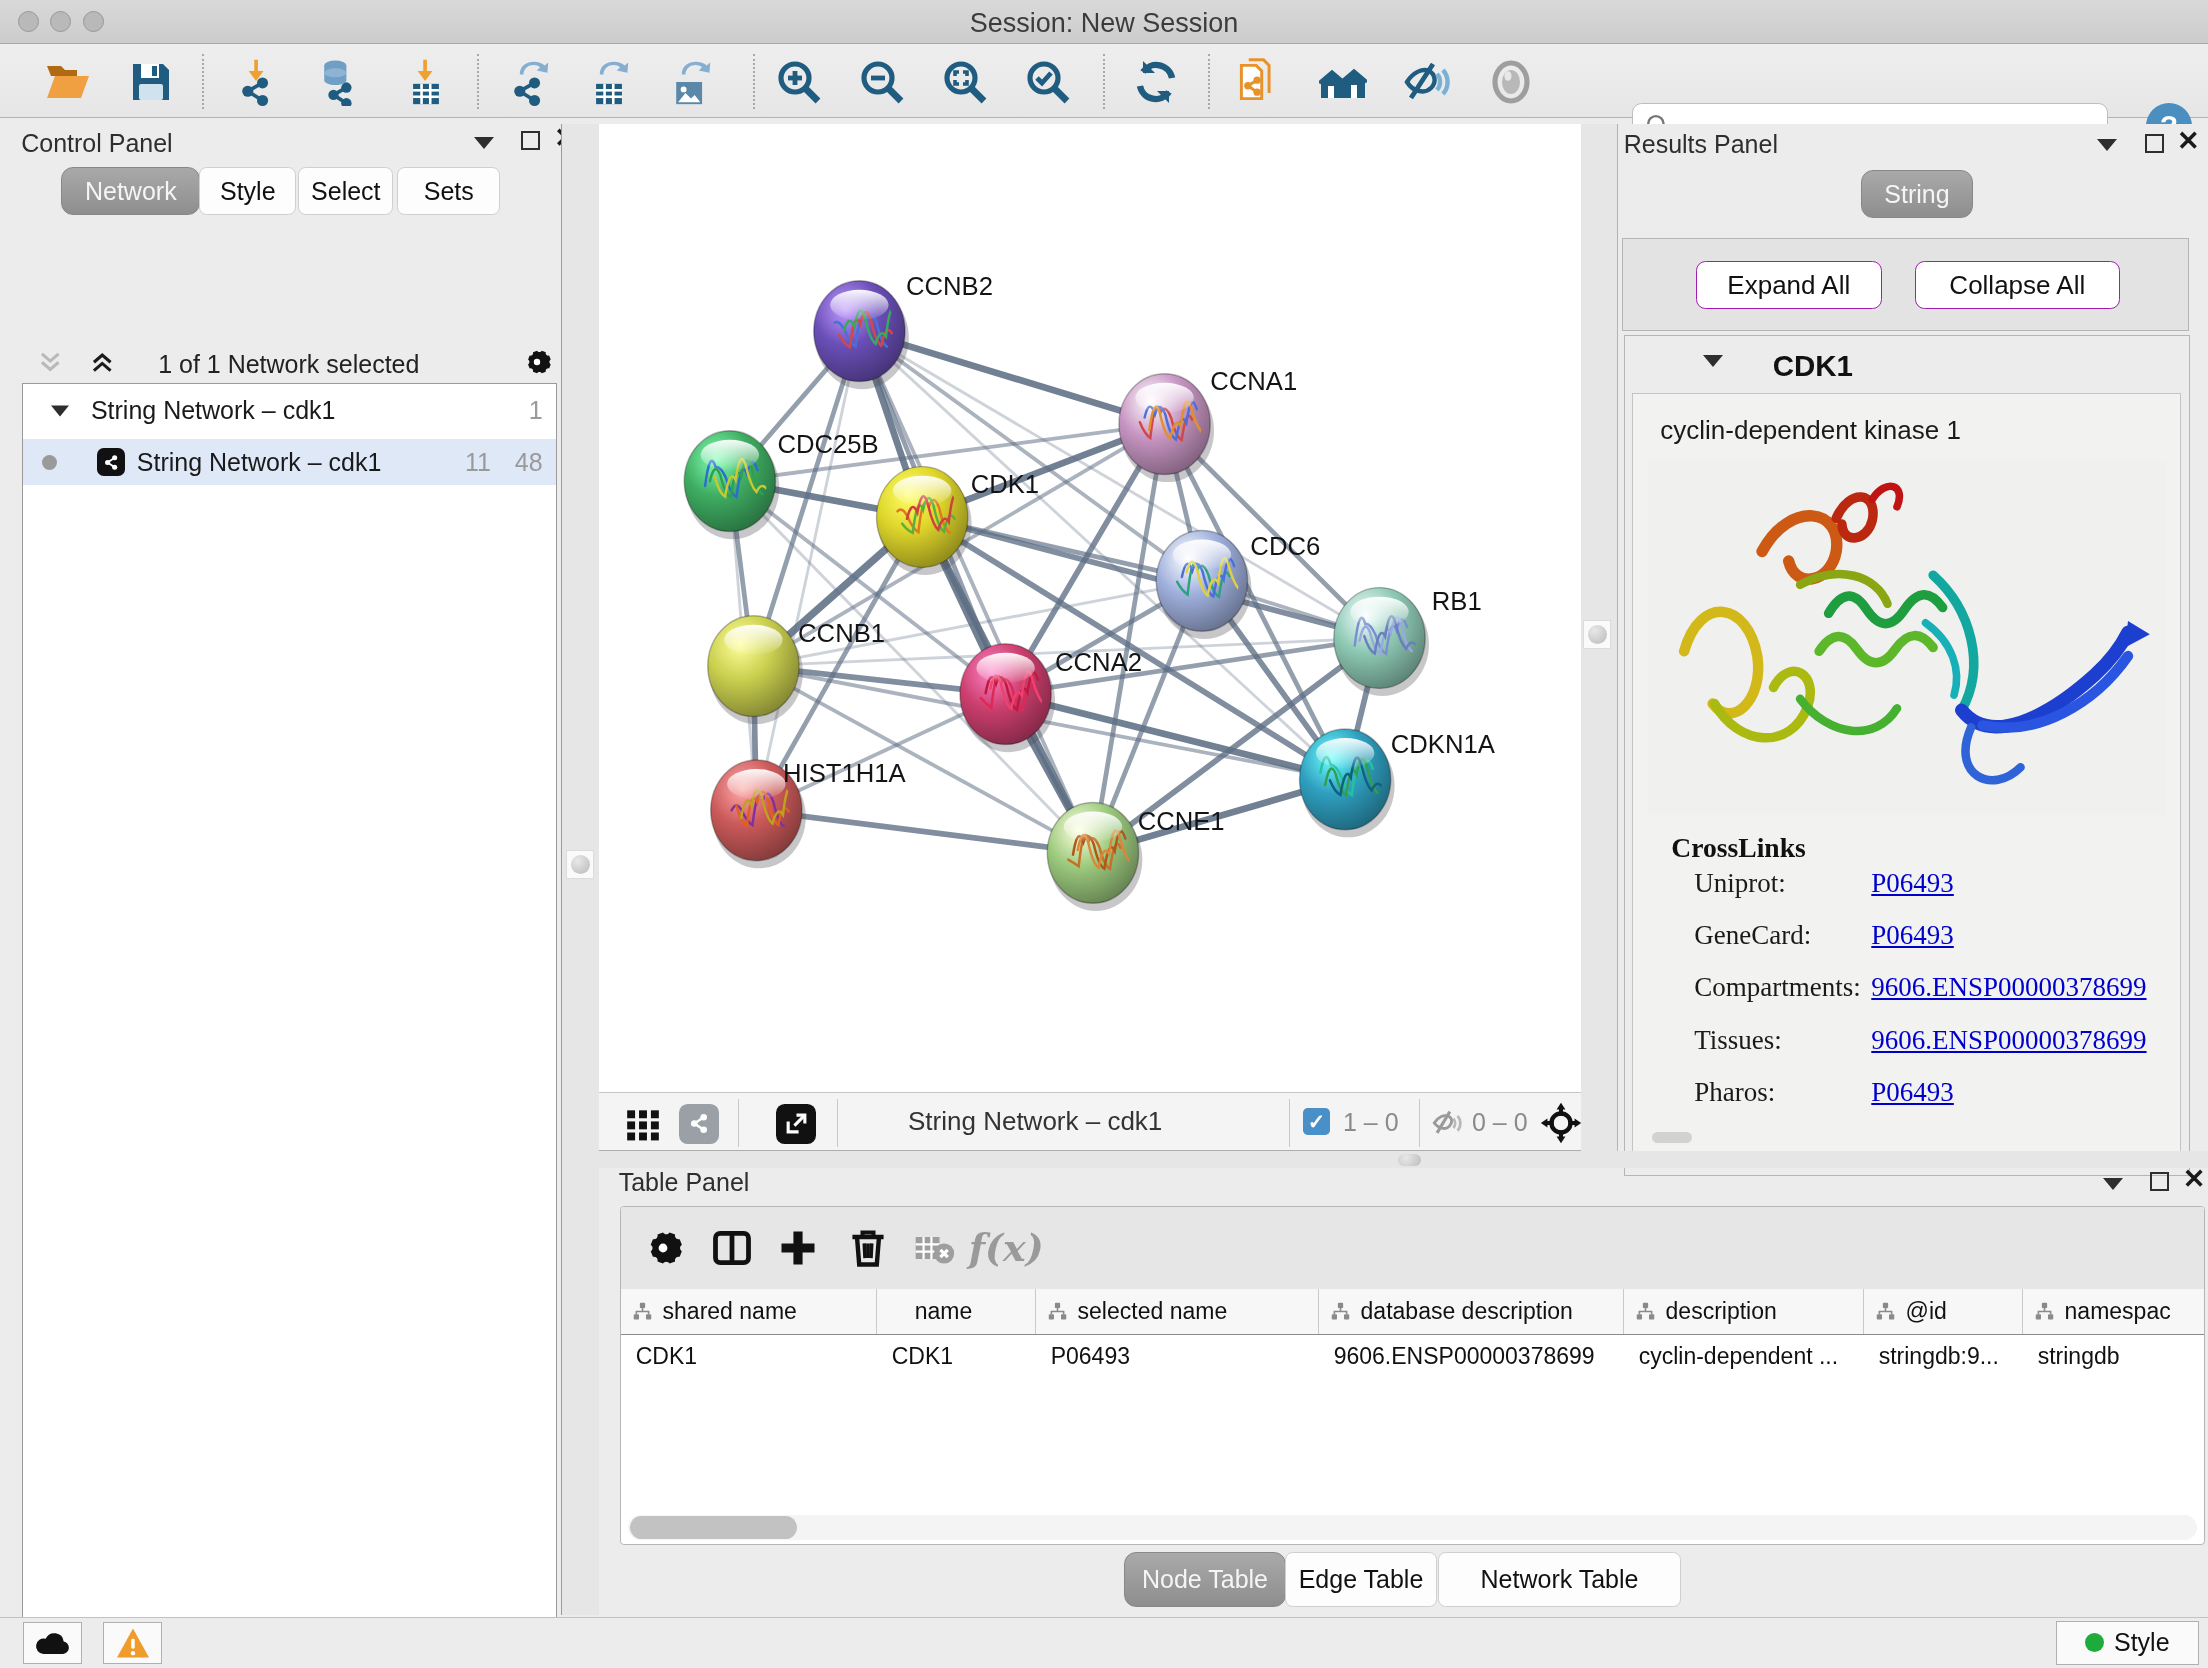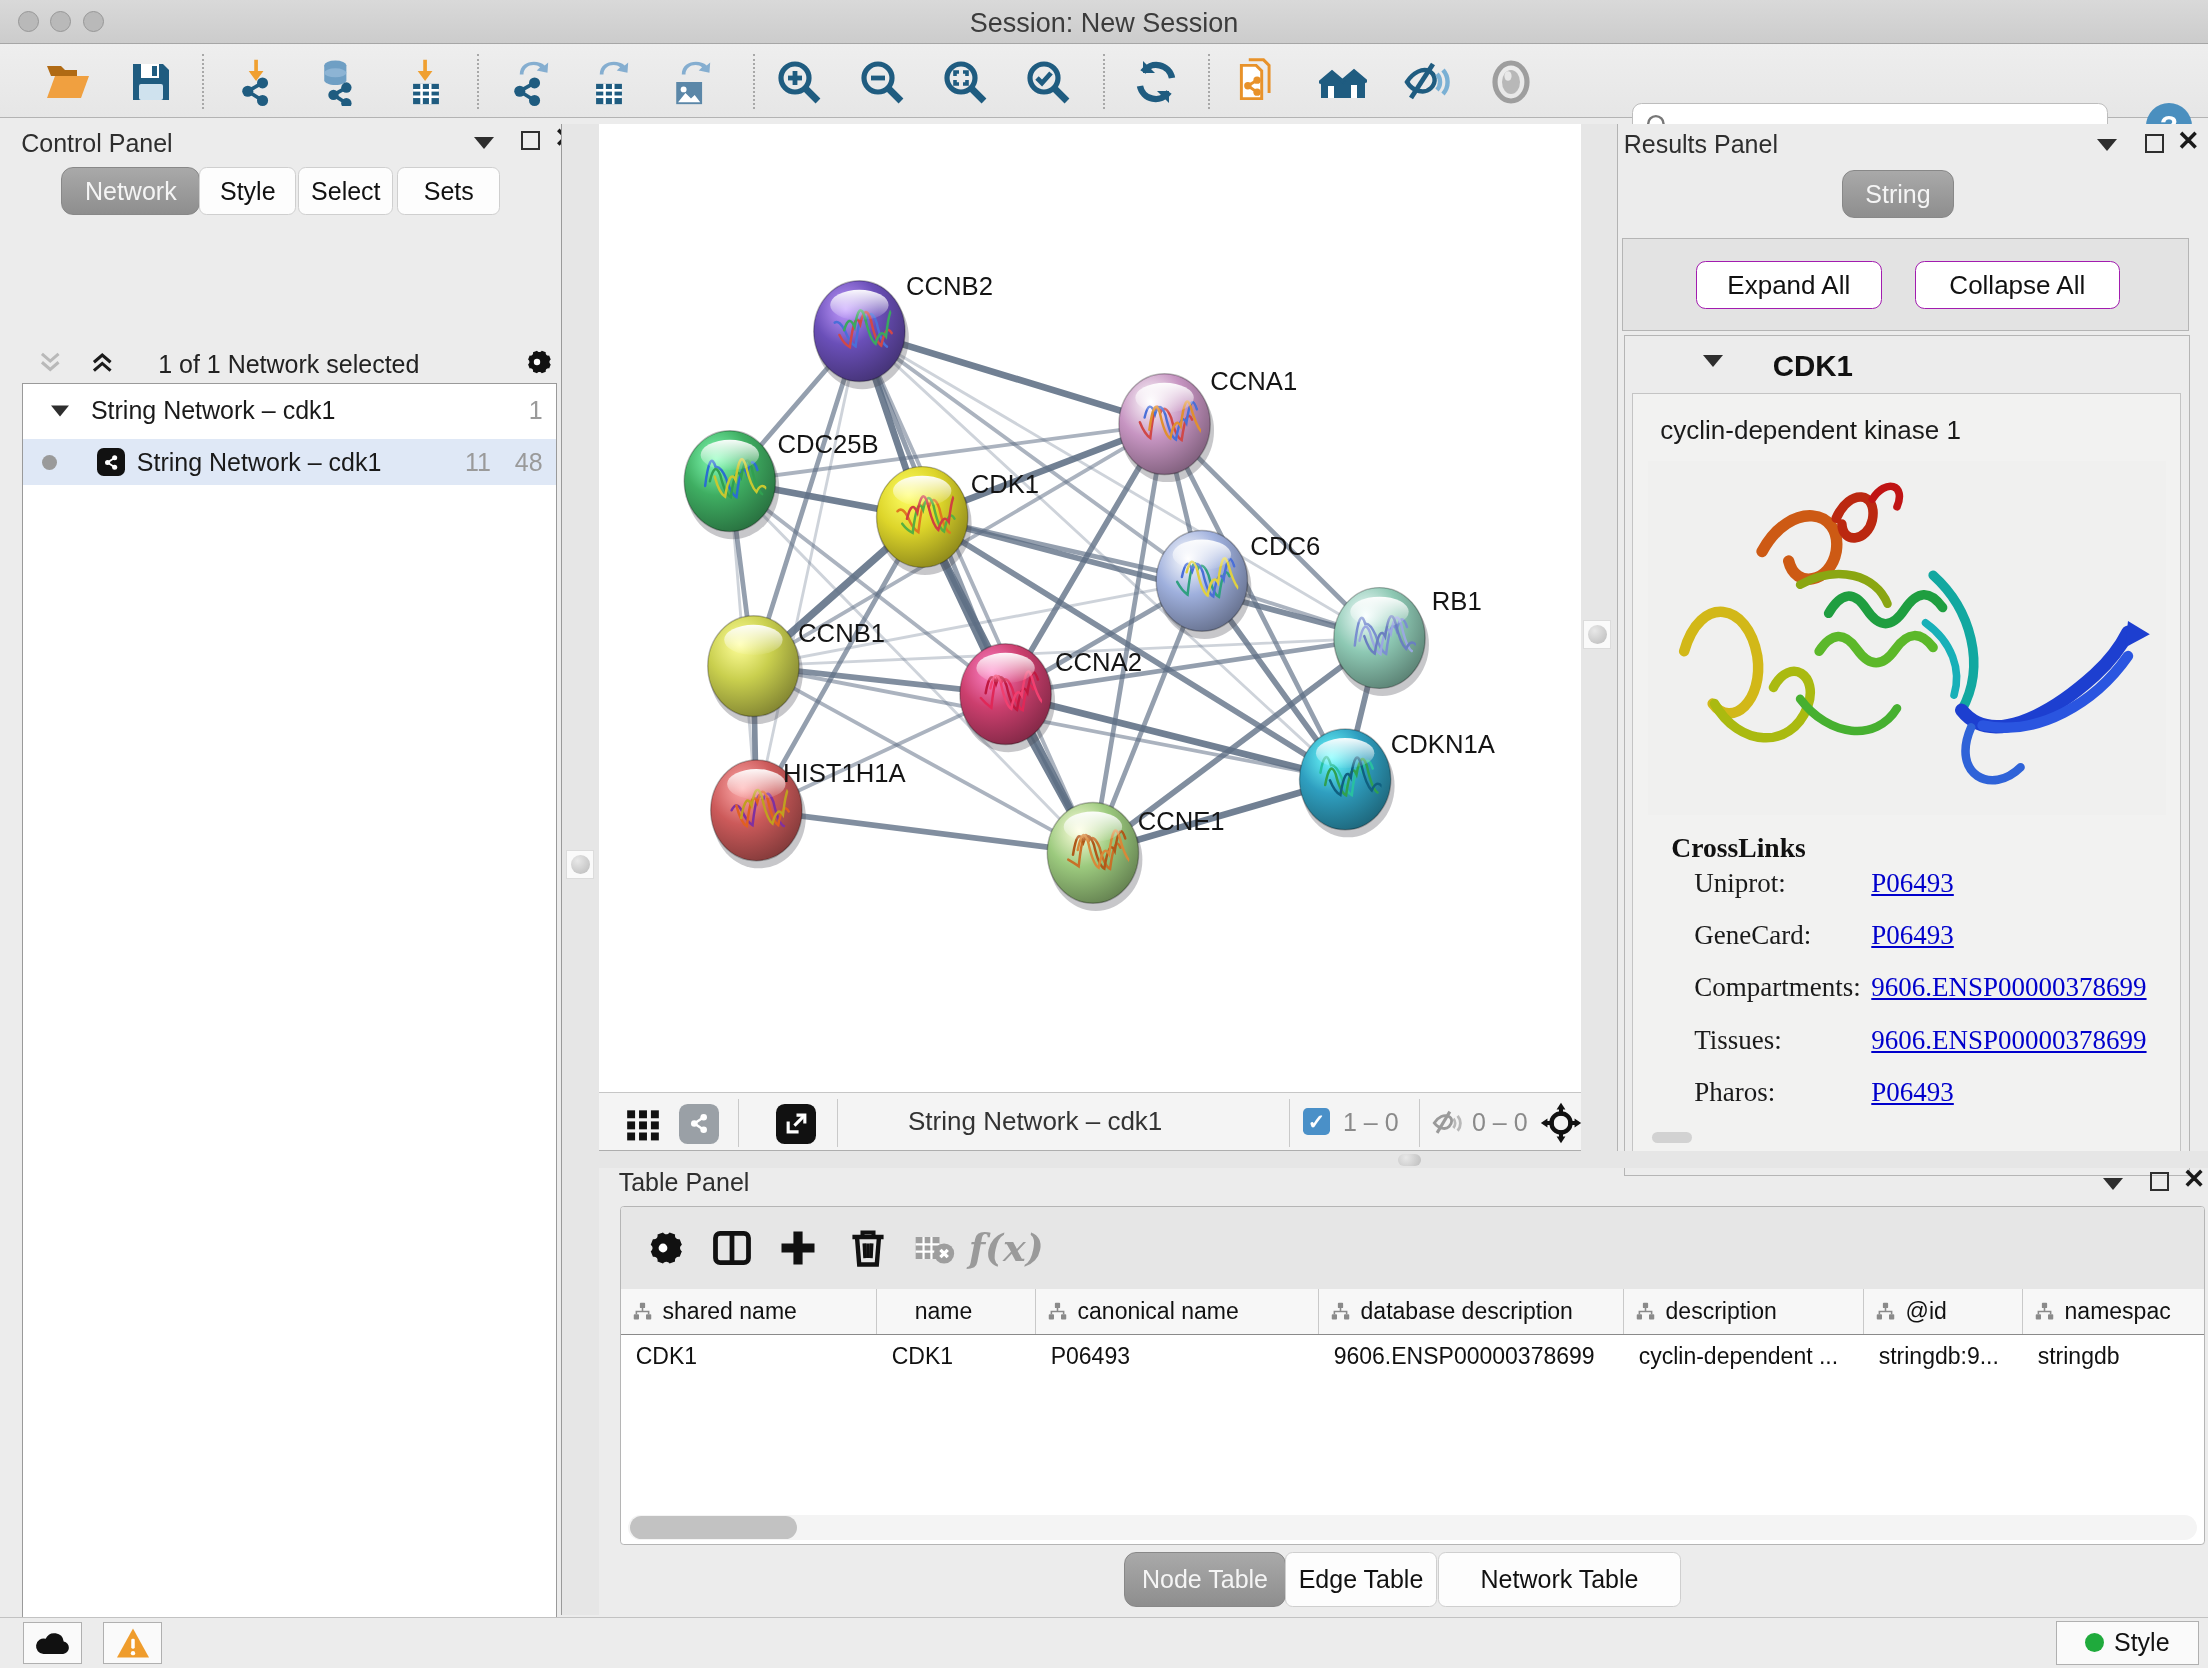--- a/index.html
+++ b/index.html
@@ -73,21 +73,21 @@
   .ns-item { position:absolute; top:10.5px; }
   .ns-sep { position:absolute; top:5.7px; height:48px; border-left:1px solid #c9c9c9; }
   #ns-title { position:absolute; left:908px; top:13.3px; font-size:26px; color:#333; left:309px; }
   .ns-count { font-size:25px; color:#8a8a8a; }
   #checkbox { width:27px; height:27px; background:#4a90c8; border-radius:4.8px; color:#fff;
     font-size:21px; font-weight:bold; display:flex; align-items:center; justify-content:center; }
 
   
   #results-panel { position:absolute; left:1617px; top:124px; width:592px; height:1031px;
     background:#ececec; border-left:1.9px solid #b3b3b3; }
-  #rp-tab { left:224px; top:46px; width:112px; }
+  #rp-tab { left:243px; top:46px; width:112px; }
   #rp-buttons { position:absolute; left:3.8px; top:114px; width:567px; height:93px;
     background:#e3e3e3; border:1.9px solid #b5b5b5; }
   .rp-btn { position:absolute; top:22px; height:48px; background:#fff; border:1px solid #a21caf;
     border-radius:9.5px; font-size:26px; color:#111; display:flex; align-items:center; justify-content:center; }
   #rp-entry { position:absolute; left:5.7px; top:211px; width:566px; height:841px;
     background:#ececec; border:1.9px solid #b5b5b5; }
   #rp-entry-head { position:absolute; left:0; right:0; top:0; height:55px; }
   #rp-gene { position:absolute; left:148px; top:13.3px; font-size:29.5px; font-weight:bold; color:#111; }
   #rp-entry-body { position:absolute; left:7.6px; top:57px; width:549px; height:759px;
     background:#f2f2f1; border:1px solid #c4c4c4; }
@@ -862,21 +862,21 @@
               <span style="width: 21px; height: 21px; display: inline-flex;">
                 <svg viewBox="0 0 24 24">
                   <g fill="#8a8a8a">
                     <rect x="9" y="2" width="6" height="6" rx="1"></rect>
                     <rect x="2" y="15" width="6" height="6" rx="1"></rect>
                     <rect x="16" y="15" width="6" height="6" rx="1"></rect>
                   </g>
                   <path d="M12 8v4M5 15v-3h14v3" fill="none" stroke="#8a8a8a" stroke-width="1.8"></path>
                 </svg>
               </span>
-              <span>canonical name</span>
+              <span>selected name</span>
             </div>
             <div class="th" style="width: 305px; flex: 0 0 auto;">
               <span style="width: 21px; height: 21px; display: inline-flex;">
                 <svg viewBox="0 0 24 24">
                   <g fill="#8a8a8a">
                     <rect x="9" y="2" width="6" height="6" rx="1"></rect>
                     <rect x="2" y="15" width="6" height="6" rx="1"></rect>
                     <rect x="16" y="15" width="6" height="6" rx="1"></rect>
                   </g>
                   <path d="M12 8v4M5 15v-3h14v3" fill="none" stroke="#8a8a8a" stroke-width="1.8"></path>

